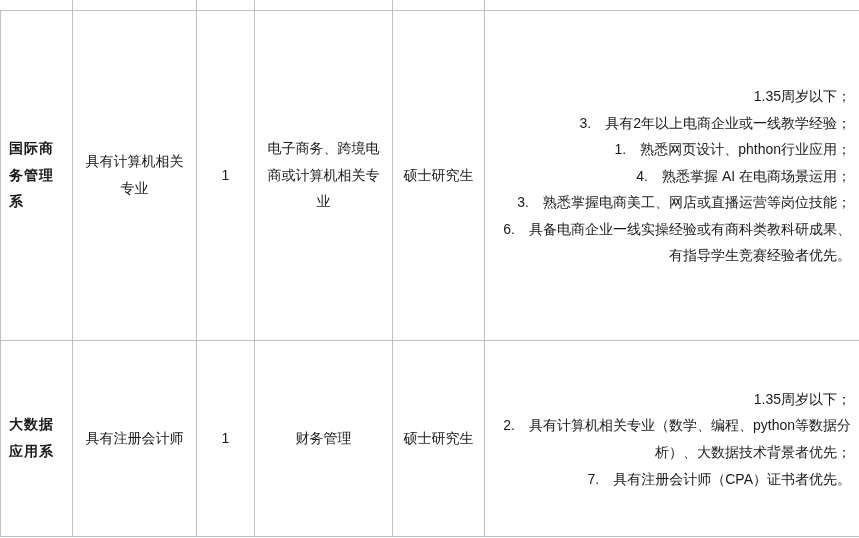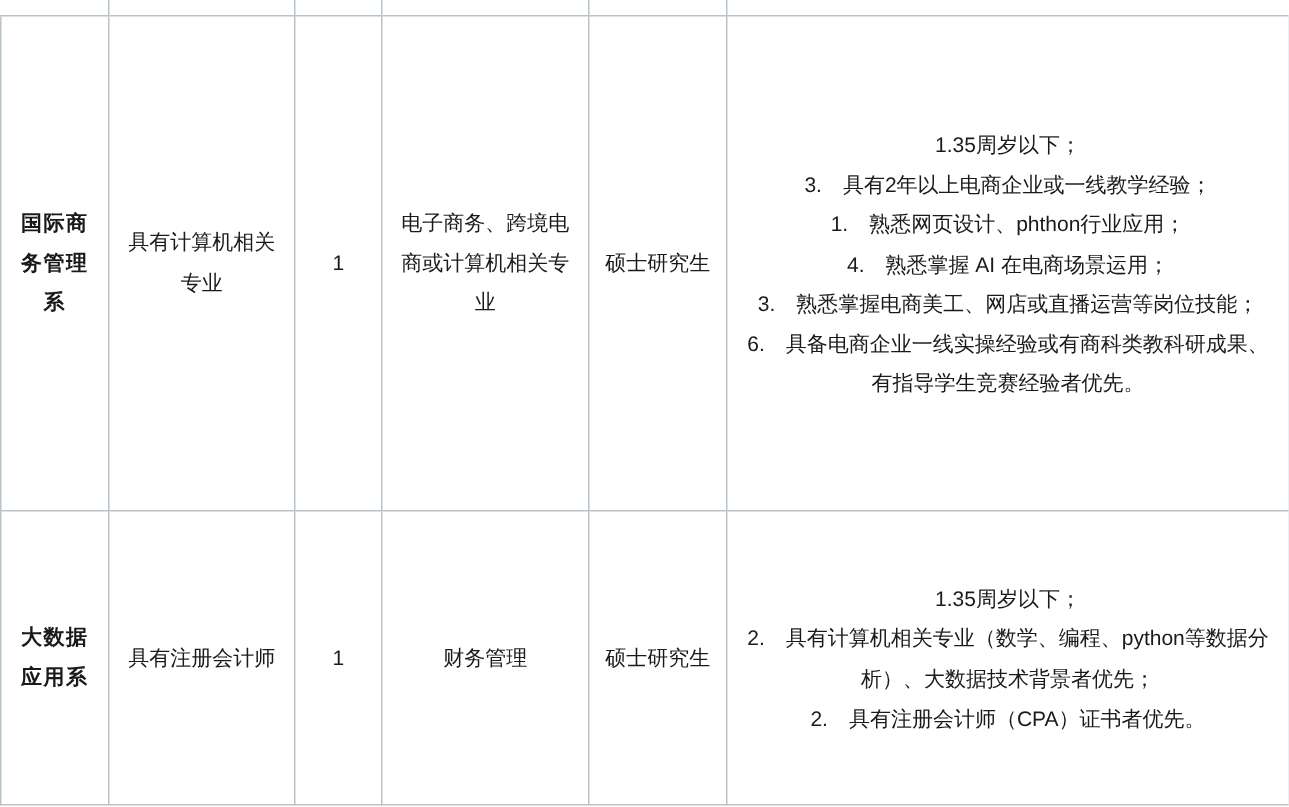--- a/index.html
+++ b/index.html
@@ -46,35 +46,35 @@
     border-right: none;
   }
   .col-dept   { width: 72px; }
   .col-post   { width: 124px; }
   .col-num    { width: 58px; }
   .col-major  { width: 138px; }
   .col-degree { width: 92px; }
   .col-req    { width: 375px; }
 
   td.c-dept {
-    text-align: center;
+    text-align: left;
     font-weight: bold;
     font-size: 15px;
     letter-spacing: 1px;
     line-height: 2.1;
   }
   td.c-post, td.c-major, td.c-degree {
     text-align: center;
     line-height: 2.0;
   }
   td.c-num {
     text-align: center;
   }
   td.c-req {
-    text-align: center;
+    text-align: right;
     vertical-align: top;
     padding: 10px 10px 10px 10px;
     line-height: 2.05;
   }
   .req-line {
     display: block;
     white-space: pre-wrap;
   }
   .req-line.first {
     margin-top: 2px;
@@ -121,18 +121,18 @@
       </tr>
       <tr class="row-2">
         <td class="c-dept">大数据应用系</td>
         <td class="c-post">具有注册会计师</td>
         <td class="c-num">1</td>
         <td class="c-major">财务管理</td>
         <td class="c-degree">硕士研究生</td>
         <td class="c-req">
           <span class="req-line first">1.35周岁以下；</span>
           <span class="req-line">2.　具有计算机相关专业（数学、编程、python等数据分析）、大数据技术背景者优先；</span>
-          <span class="req-line">2.　具有注册会计师（CPA）证书者优先。</span>
+          <span class="req-line">7.　具有注册会计师（CPA）证书者优先。</span>
         </td>
       </tr>
     </tbody>
   </table>
 </div>
 
 </body></html>

